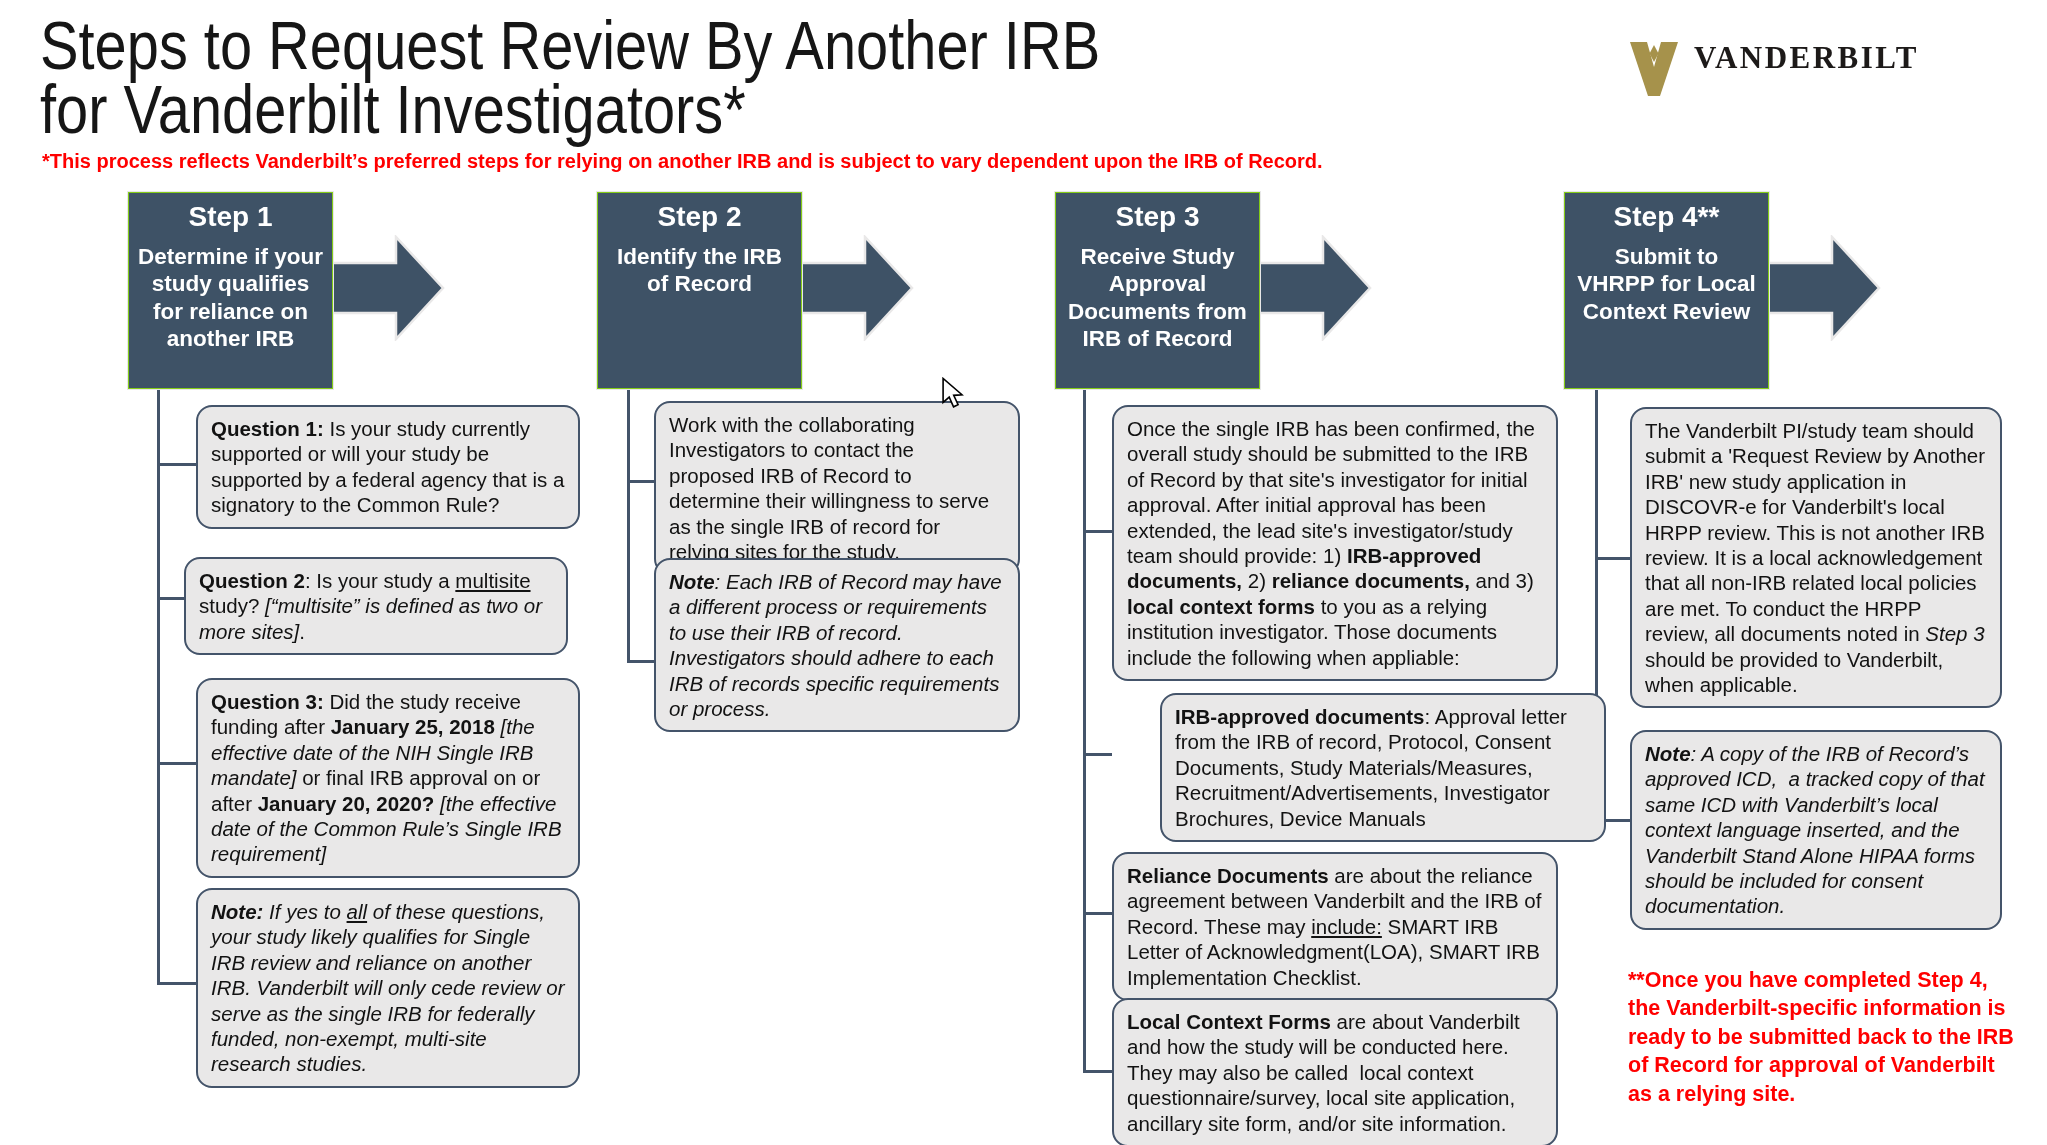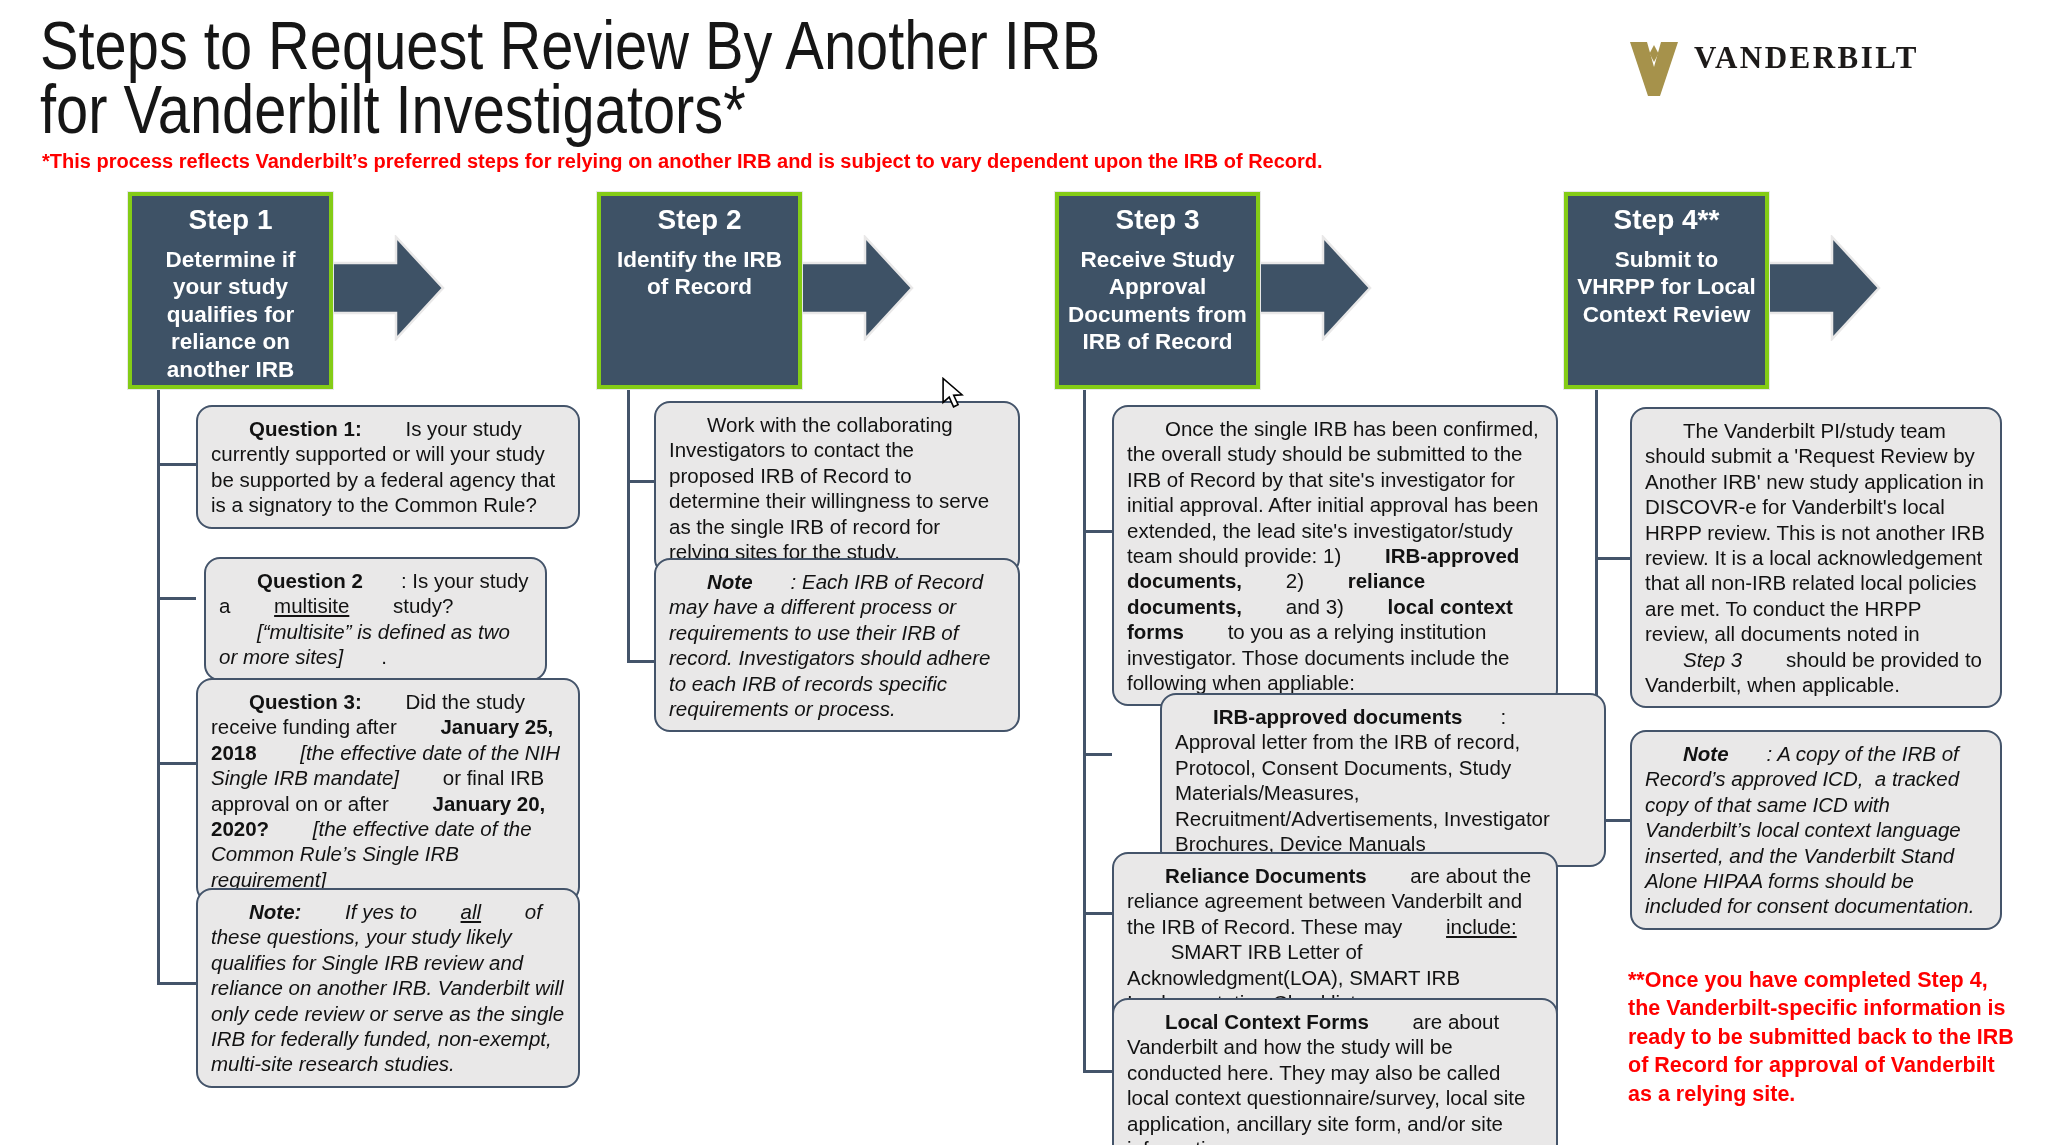--- a/index.html
+++ b/index.html
@@ -9,36 +9,36 @@
   
   .title{position:absolute;left:40px;top:14px;font-size:68px;line-height:0.94;font-weight:400;
          color:#161616;transform:scaleX(0.85);transform-origin:top left;white-space:nowrap;}
   .disclaimer{position:absolute;left:42px;top:150px;font-size:20px;font-weight:700;color:#FF0000;white-space:nowrap;}
 
   
   .logo{position:absolute;left:1628px;top:40px;display:flex;align-items:flex-start;gap:14px;}
   .logo-word{font-family:"Liberation Serif",serif;font-weight:700;font-size:31px;letter-spacing:2.5px;color:#1d1a19;}
 
   
-  .step-box{position:absolute;top:192px;width:205px;height:197px;background:#3E5266;border:4px solid #84cc16;
+  .step-box{position:absolute;top:192px;width:205px;height:197px;background:#3E5266;border:1px solid #84cc16;
             box-shadow:0 0 0 1px #e8e8e8;color:#fff;text-align:center;box-sizing:border-box;z-index:3;}
   .step-label{font-size:28px;font-weight:700;margin-top:8px;}
   .step-title{font-size:22.5px;font-weight:700;line-height:1.22;margin-top:10px;padding:0 8px;}
 
   .arrow{position:absolute;top:235px;z-index:2;}
 
   
   .vl,.hl{position:absolute;background:#44546A;z-index:1;}
   .vl{width:3px;}
   .hl{height:3px;}
 
   
   .gbox{position:absolute;background:#E9E8E8;border:2.5px solid #44546A;border-radius:16px;
         padding:9px 13px;font-size:20.5px;line-height:1.24;color:#121212;box-sizing:border-box;z-index:3;}
-  .gbox span{white-space:pre-wrap;margin-left:38px;}
+  .gbox span{white-space:pre-wrap;}
 
   .footnote{position:absolute;left:1628px;top:966px;width:390px;font-size:21.5px;font-weight:700;
             color:#FF0000;line-height:1.32;}
 
   .cursor{position:absolute;left:941px;top:377px;z-index:9;}
 </style>
 </head>
 <body>
 
 <div class="canvas">
@@ -101,21 +101,21 @@
   <div class="hl" style="left:1083px;top:530px;width:29px"></div>
   <div class="hl" style="left:1083px;top:753px;width:29px"></div>
   <div class="hl" style="left:1083px;top:912px;width:29px"></div>
   <div class="hl" style="left:1083px;top:1070px;width:29px"></div>
 
   <div class="vl" style="left:1595px;top:389px;height:433px"></div>
   <div class="hl" style="left:1595px;top:557px;width:35px"></div>
   <div class="hl" style="left:1595px;top:819px;width:35px"></div>
 
   <div class="gbox" style="left:196px;top:405px;width:384px"><span style="font-weight: 700;">Question 1: </span><span>Is your study currently supported or will your study be supported by a federal agency that is a signatory to the Common Rule?</span></div>
-  <div class="gbox" style="left:204px;top:557px;width:343px"><span style="font-weight: 700;">Question 2</span><span>: Is your study a </span><span style="text-decoration: underline;">multisite</span><span> study? </span><span style="font-style: italic;">[“multisite” is defined as two or more sites]</span><span>.</span></div>
+  <div class="gbox" style="left:184px;top:557px;width:384px"><span style="font-weight: 700;">Question 2</span><span>: Is your study a </span><span style="text-decoration: underline;">multisite</span><span> study? </span><span style="font-style: italic;">[“multisite” is defined as two or more sites]</span><span>.</span></div>
   <div class="gbox" style="left:196px;top:678px;width:384px"><span style="font-weight: 700;">Question 3: </span><span>Did the study receive funding after </span><span style="font-weight: 700;">January 25, 2018 </span><span style="font-style: italic;">[the effective date of the NIH Single IRB mandate]</span><span> or final IRB approval on or after </span><span style="font-weight: 700;">January 20, 2020? </span><span style="font-style: italic;">[the effective date of the Common Rule’s Single IRB requirement]</span></div>
   <div class="gbox" style="left:196px;top:888px;width:384px"><span style="font-weight: 700; font-style: italic;">Note: </span><span style="font-style: italic;">If yes to </span><span style="font-style: italic; text-decoration: underline;">all</span><span style="font-style: italic;"> of these questions, your study likely qualifies for Single IRB review and reliance on another IRB. Vanderbilt will only cede review or serve as the single IRB for federally funded, non-exempt, multi-site research studies.</span></div>
 
   <div class="gbox" style="left:654px;top:401px;width:366px"><span>Work with the collaborating Investigators to contact the proposed IRB of Record to determine their willingness to serve as the single IRB of record for relying sites for the study.</span></div>
   <div class="gbox" style="left:654px;top:558px;width:366px"><span style="font-weight: 700; font-style: italic;">Note</span><span style="font-style: italic;">: Each IRB of Record may have a different process or requirements to use their IRB of record. Investigators should adhere to each IRB of records specific requirements or process.</span></div>
 
   <div class="gbox" style="left:1112px;top:405px;width:446px"><span>Once the single IRB has been confirmed, the overall study should be submitted to the IRB of Record by that site's investigator for initial approval. After initial approval has been extended, the lead site's investigator/study team should provide: 1) </span><span style="font-weight: 700;">IRB-approved documents,</span><span> 2) </span><span style="font-weight: 700;">reliance documents,</span><span> and 3) </span><span style="font-weight: 700;">local context forms</span><span> to you as a relying institution investigator. Those documents include the following when appliable:</span></div>
   <div class="gbox" style="left:1160px;top:693px;width:446px"><span style="font-weight: 700;">IRB-approved documents</span><span>: Approval letter from the IRB of record, Protocol, Consent Documents, Study Materials/Measures, Recruitment/Advertisements, Investigator Brochures, Device Manuals</span></div>
   <div class="gbox" style="left:1112px;top:852px;width:446px"><span style="font-weight: 700;">Reliance Documents</span><span> are about the reliance agreement between Vanderbilt and the IRB of Record. These may </span><span style="text-decoration: underline;">include:</span><span> SMART IRB Letter of Acknowledgment(LOA), SMART IRB Implementation Checklist.</span></div>
   <div class="gbox" style="left:1112px;top:998px;width:446px"><span style="font-weight: 700;">Local Context Forms</span><span> are about Vanderbilt and how the study will be conducted here. They may also be called  local context questionnaire/survey, local site application, ancillary site form, and/or site information.</span></div>

